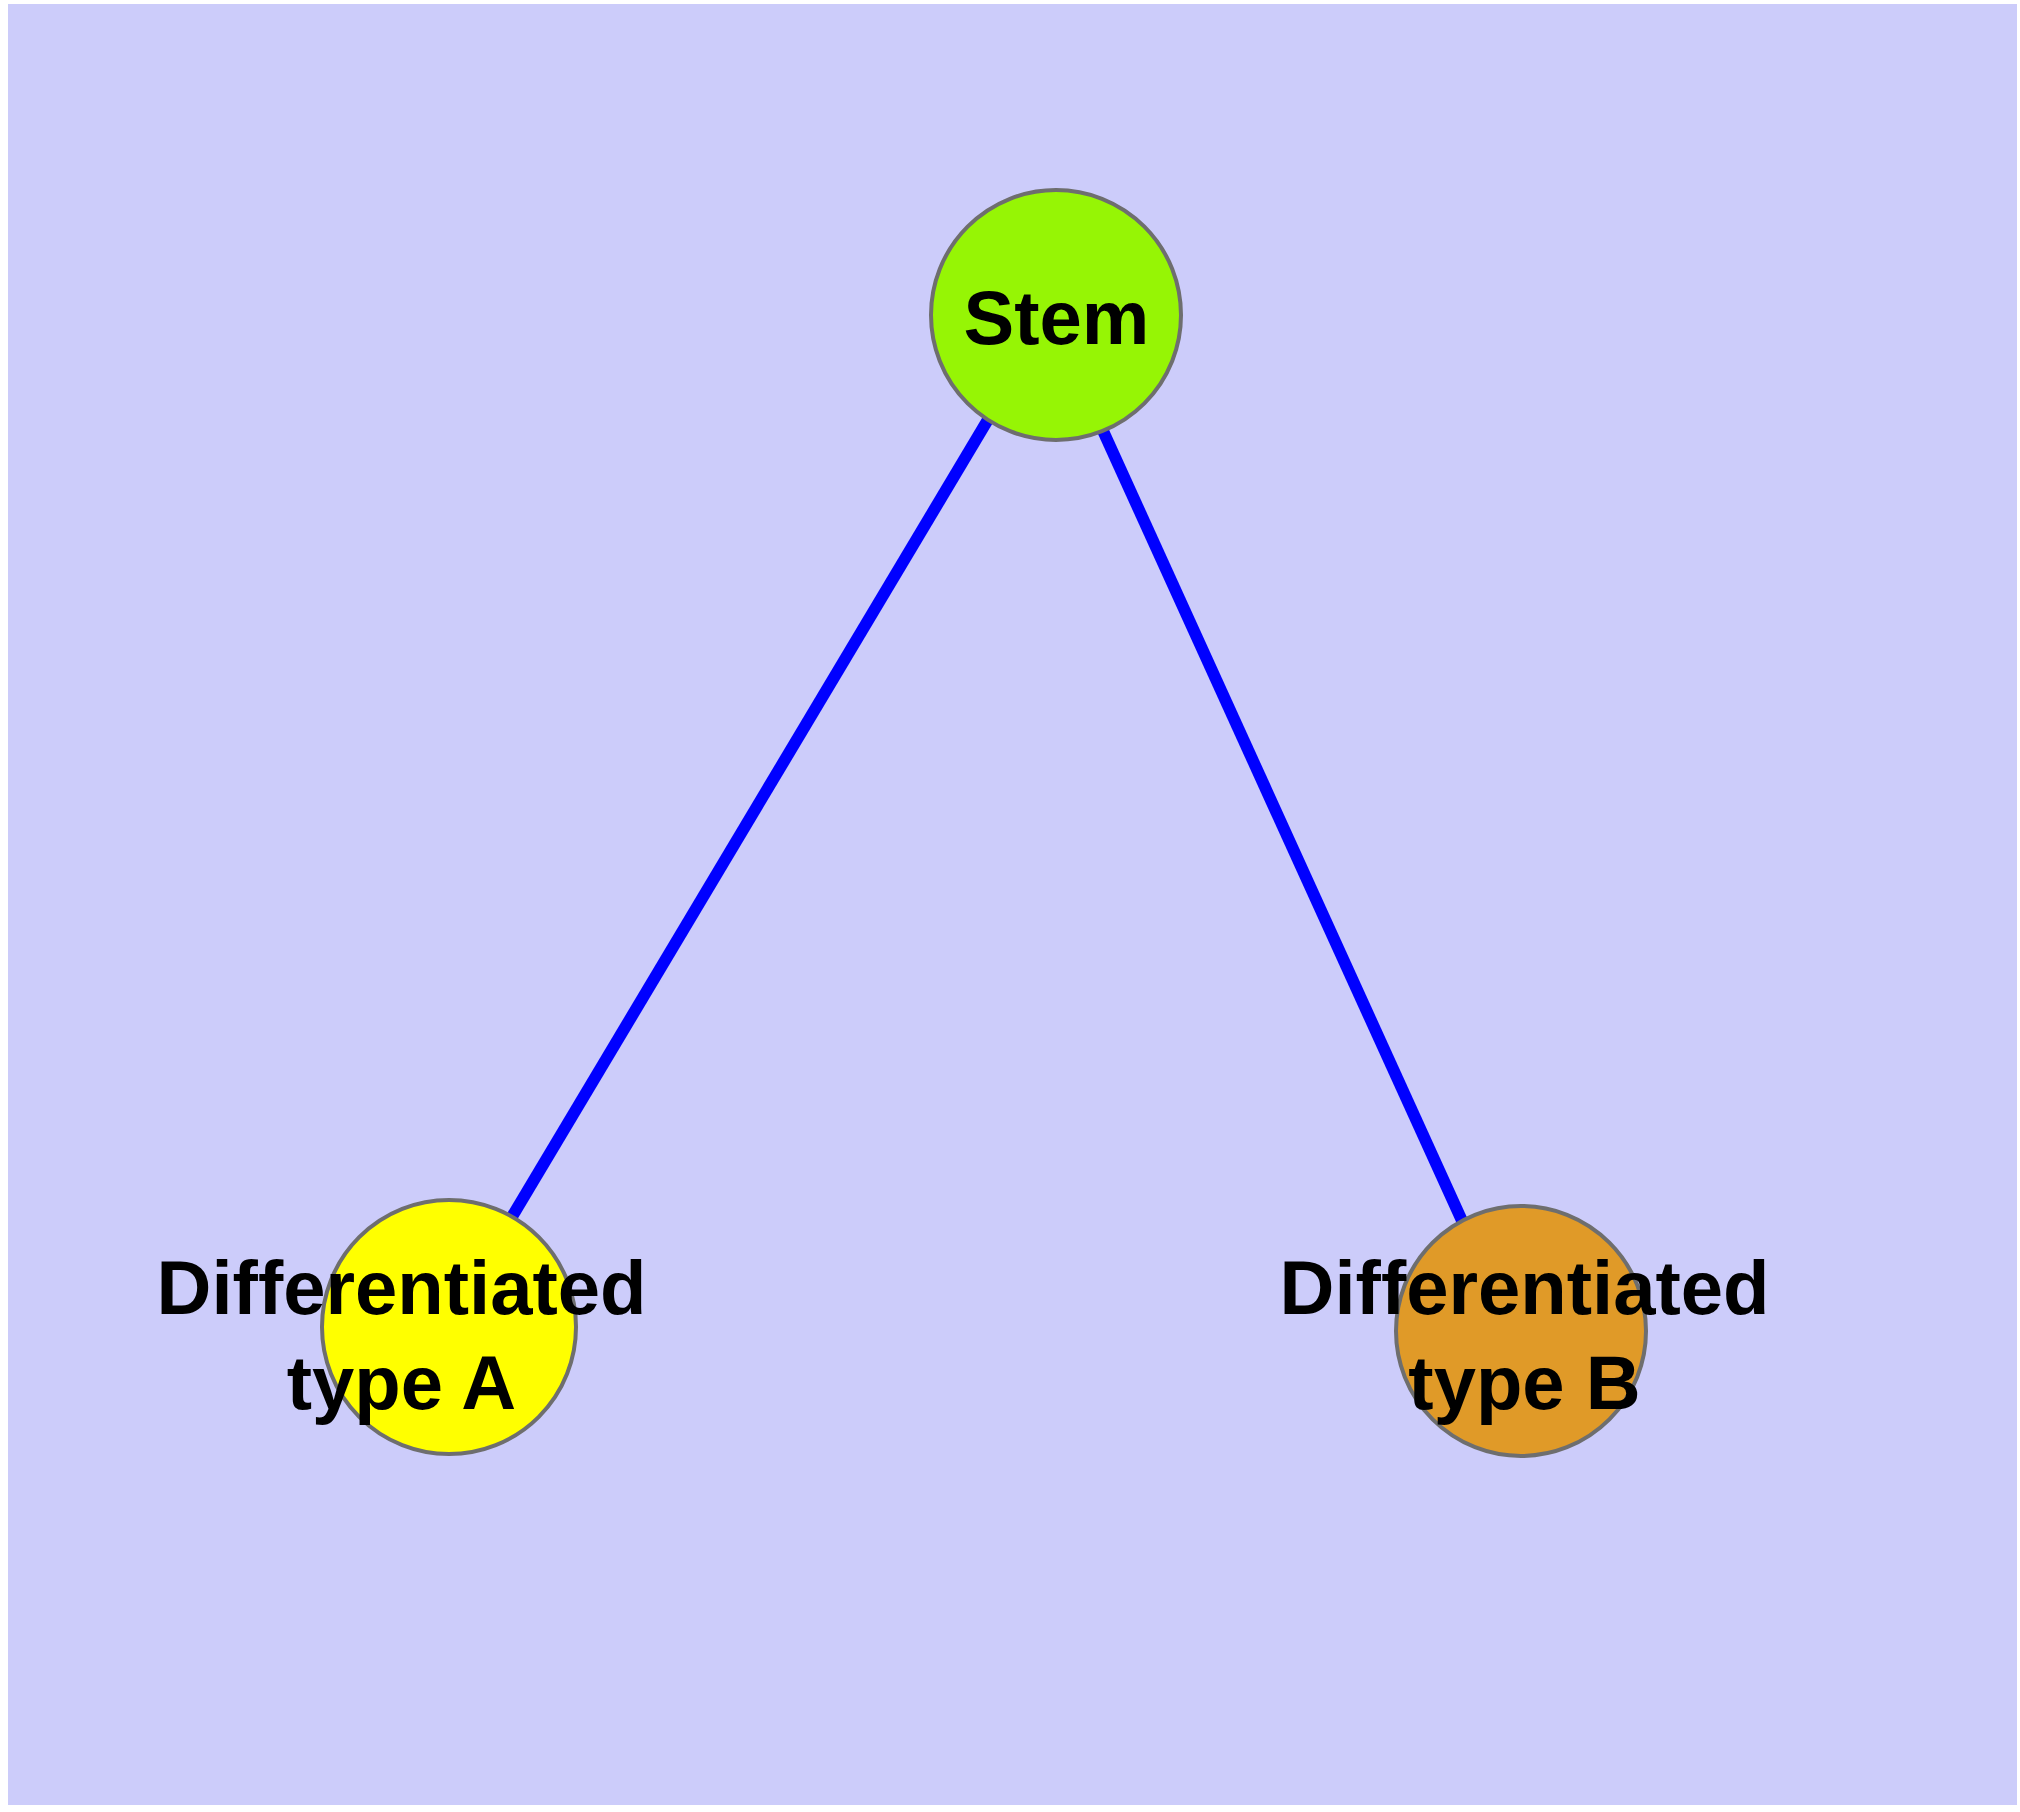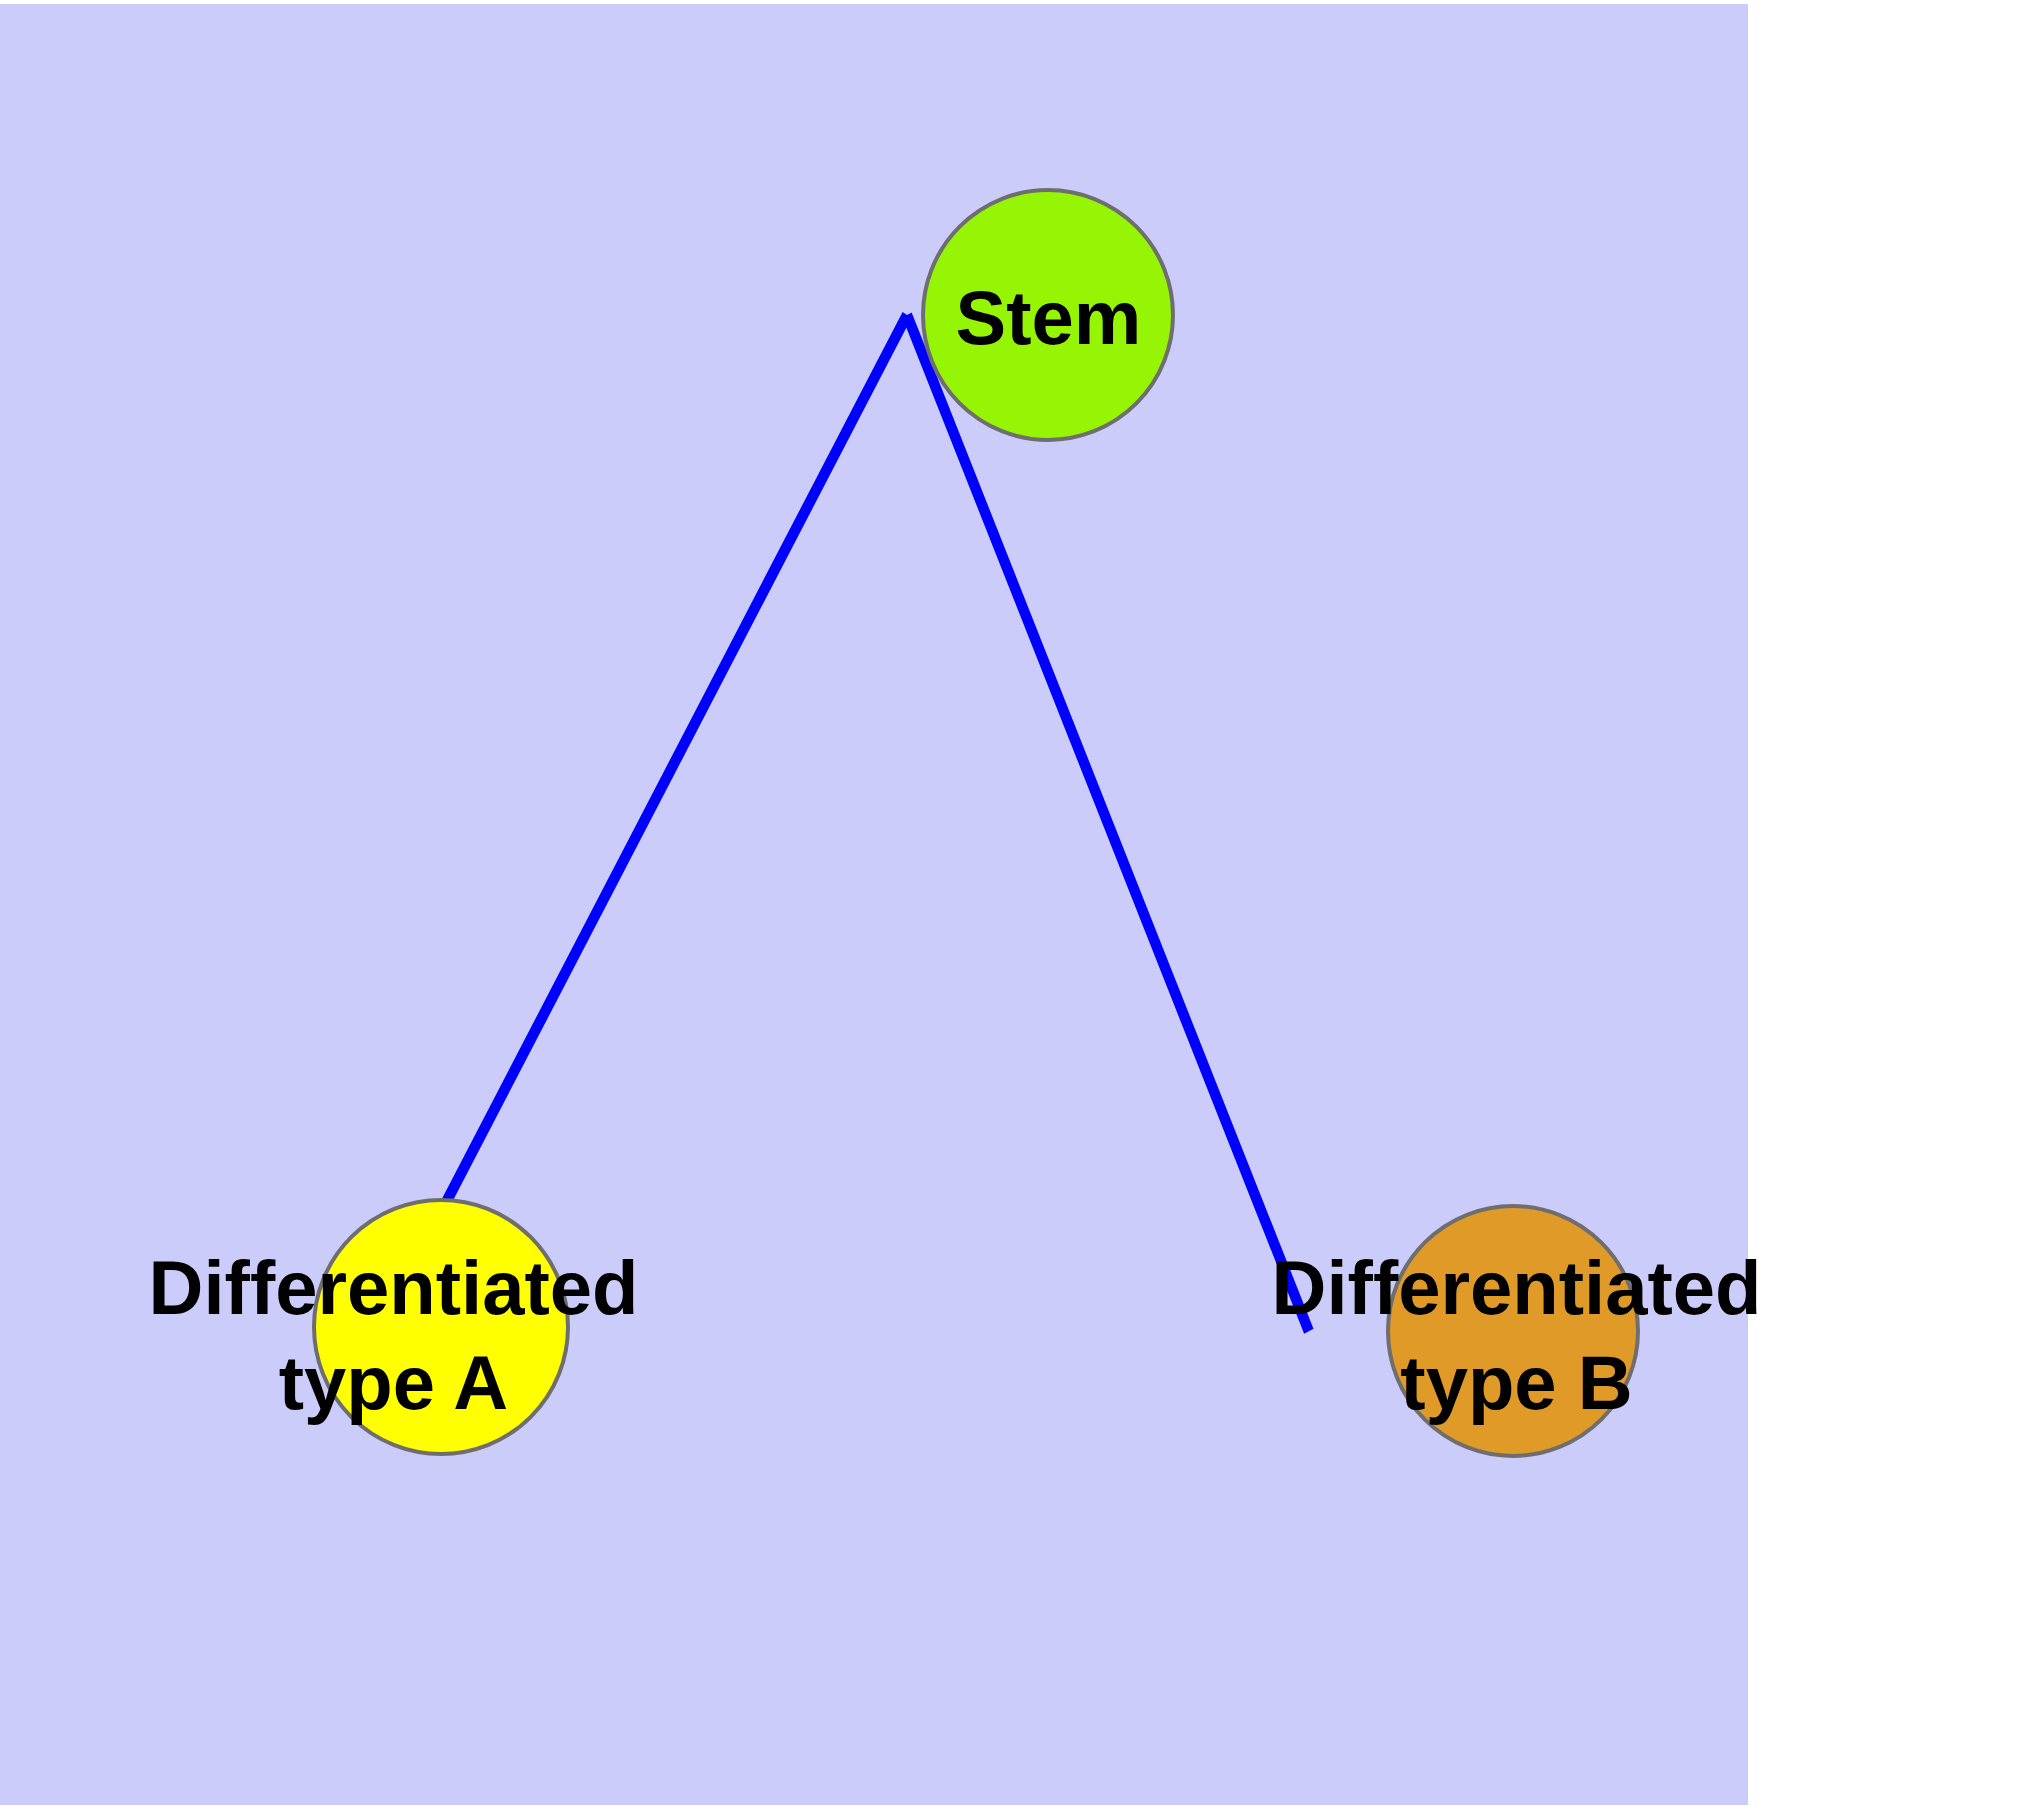--- a/index.html
+++ b/index.html
@@ -10,23 +10,23 @@
   }
   #stage {
     position: relative;
     width: 2021px;
     height: 1812px;
     background: #ffffff;
     overflow: hidden;
   }
   #canvas {
     position: absolute;
-    left: 0;
+    left: 8px;
     top: 4.2px;
-    width: 1748px;
+    width: 2009px;
     height: 1801px; 
   }
   #edge-layer {
     position: absolute;
     left: 0;
     top: 0;
     width: 100%;
     height: 100%;
     z-index: 1;
   }

